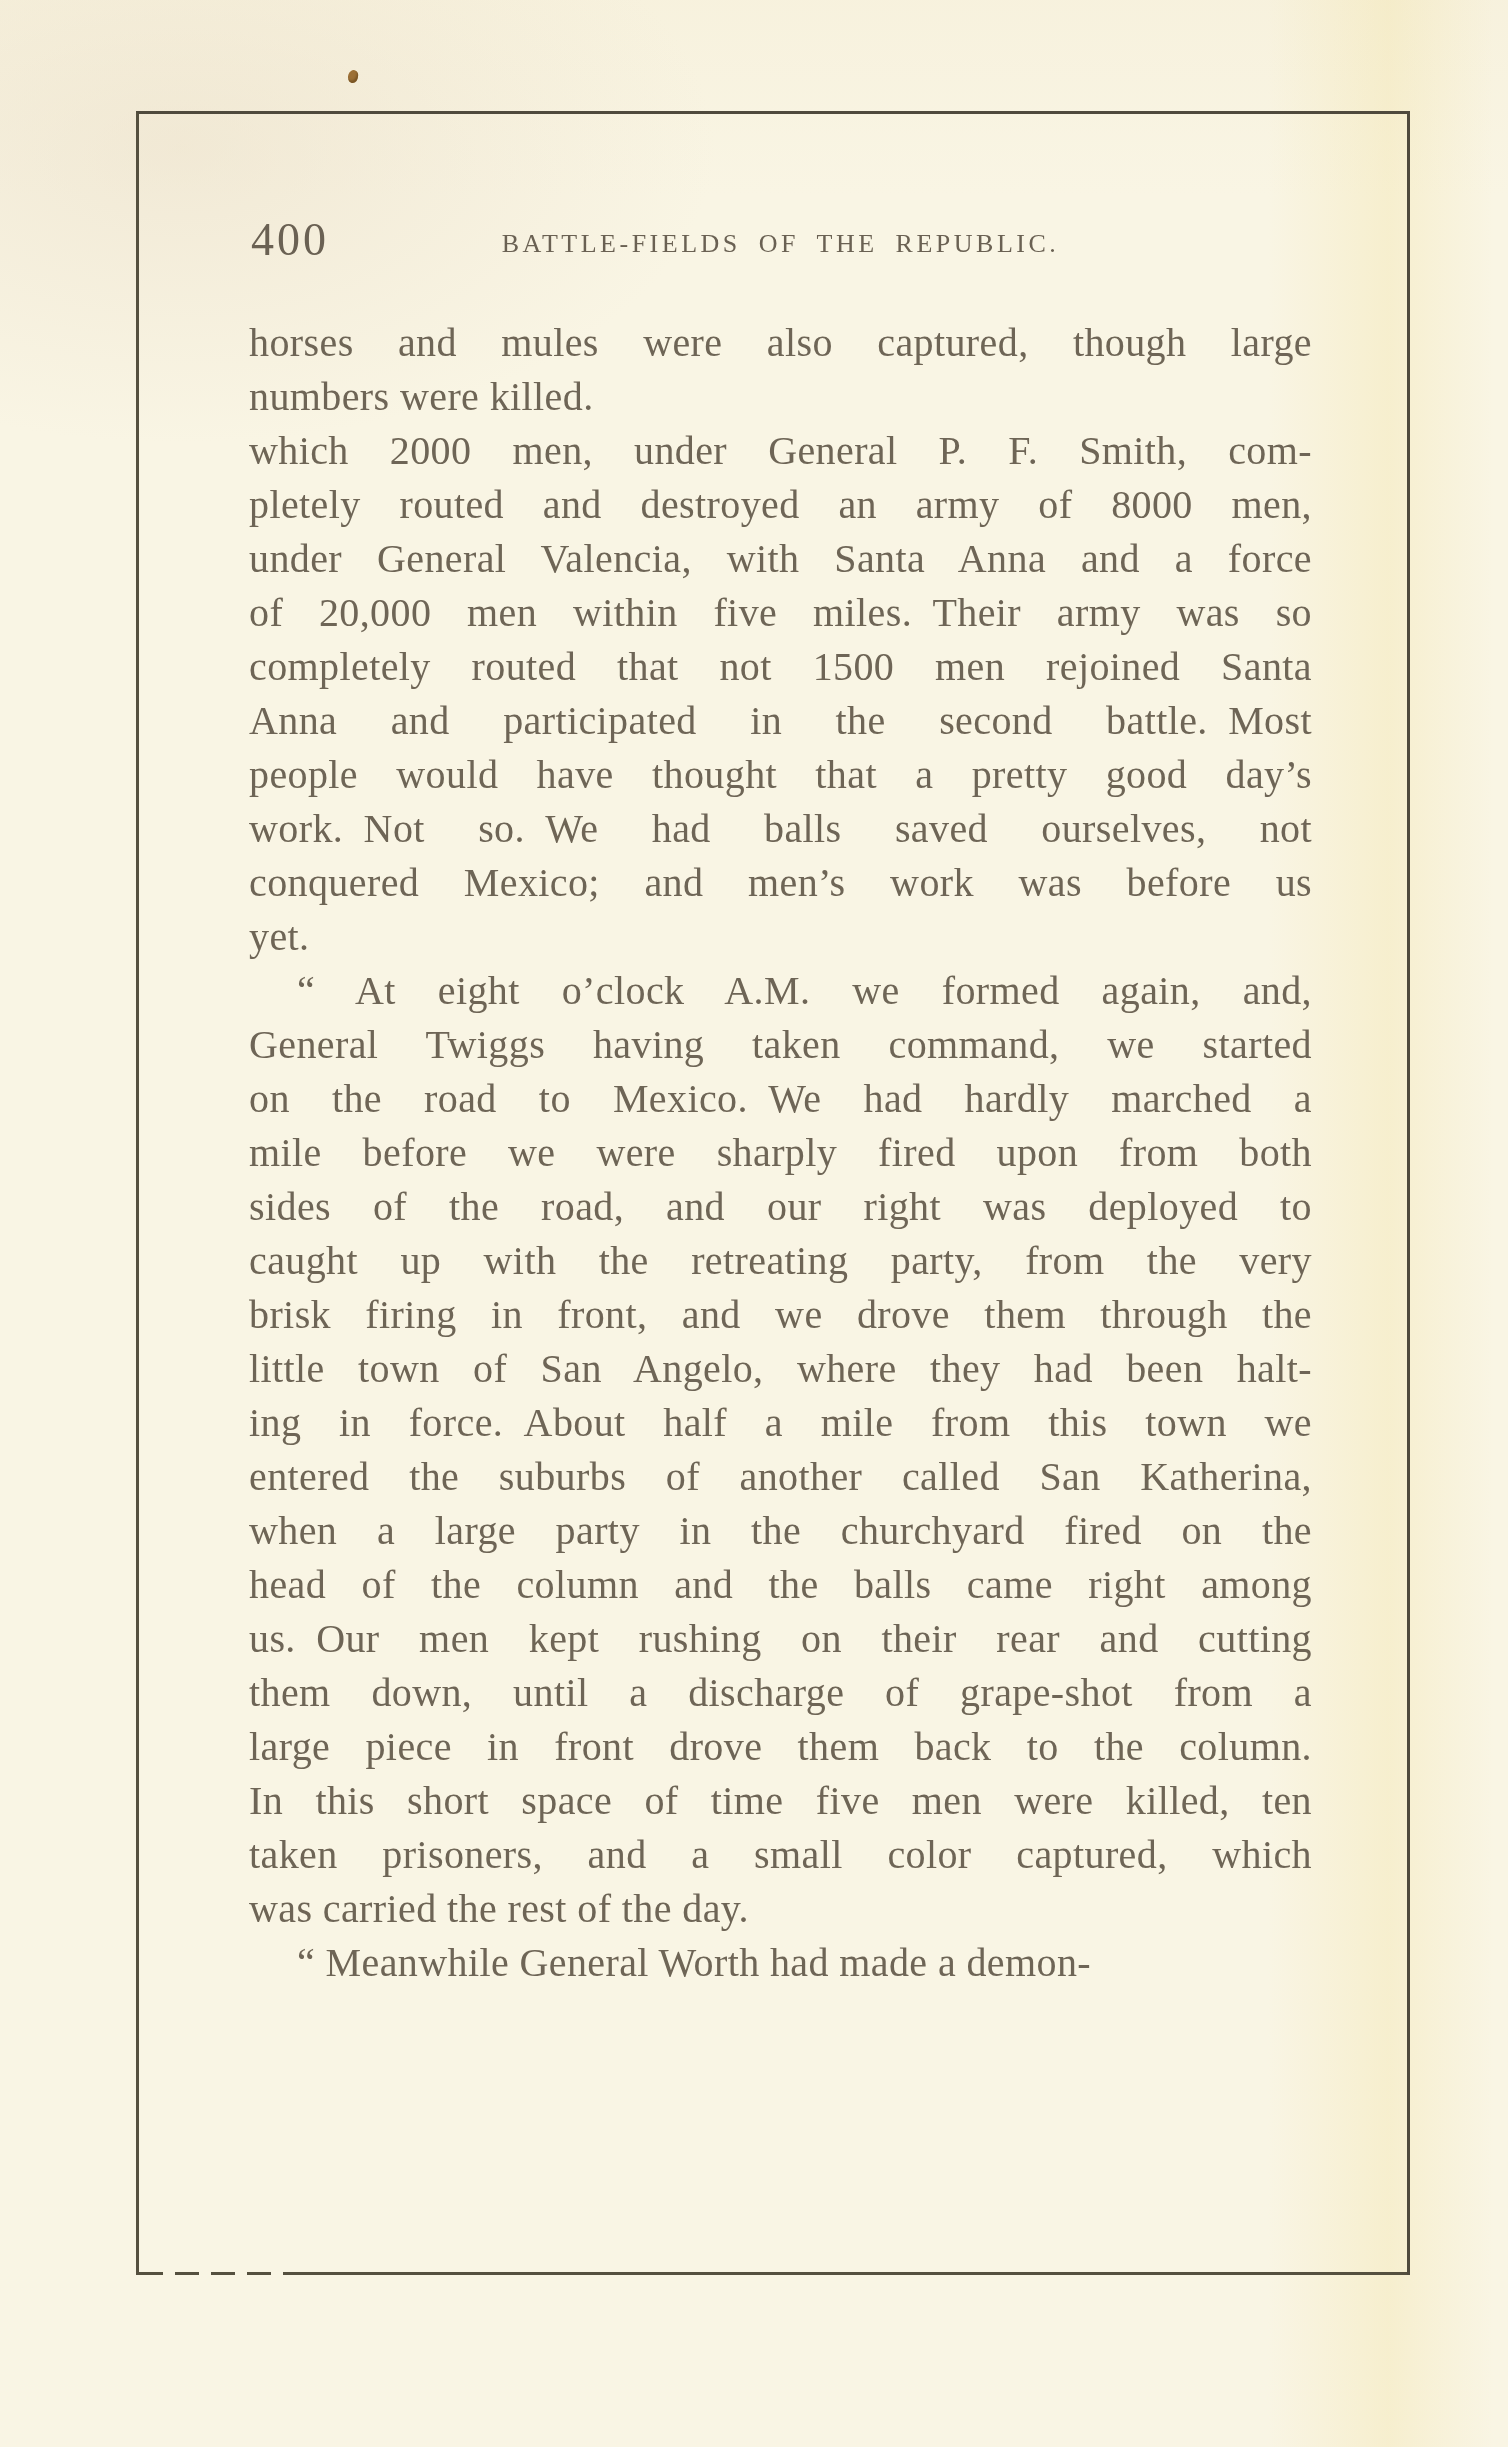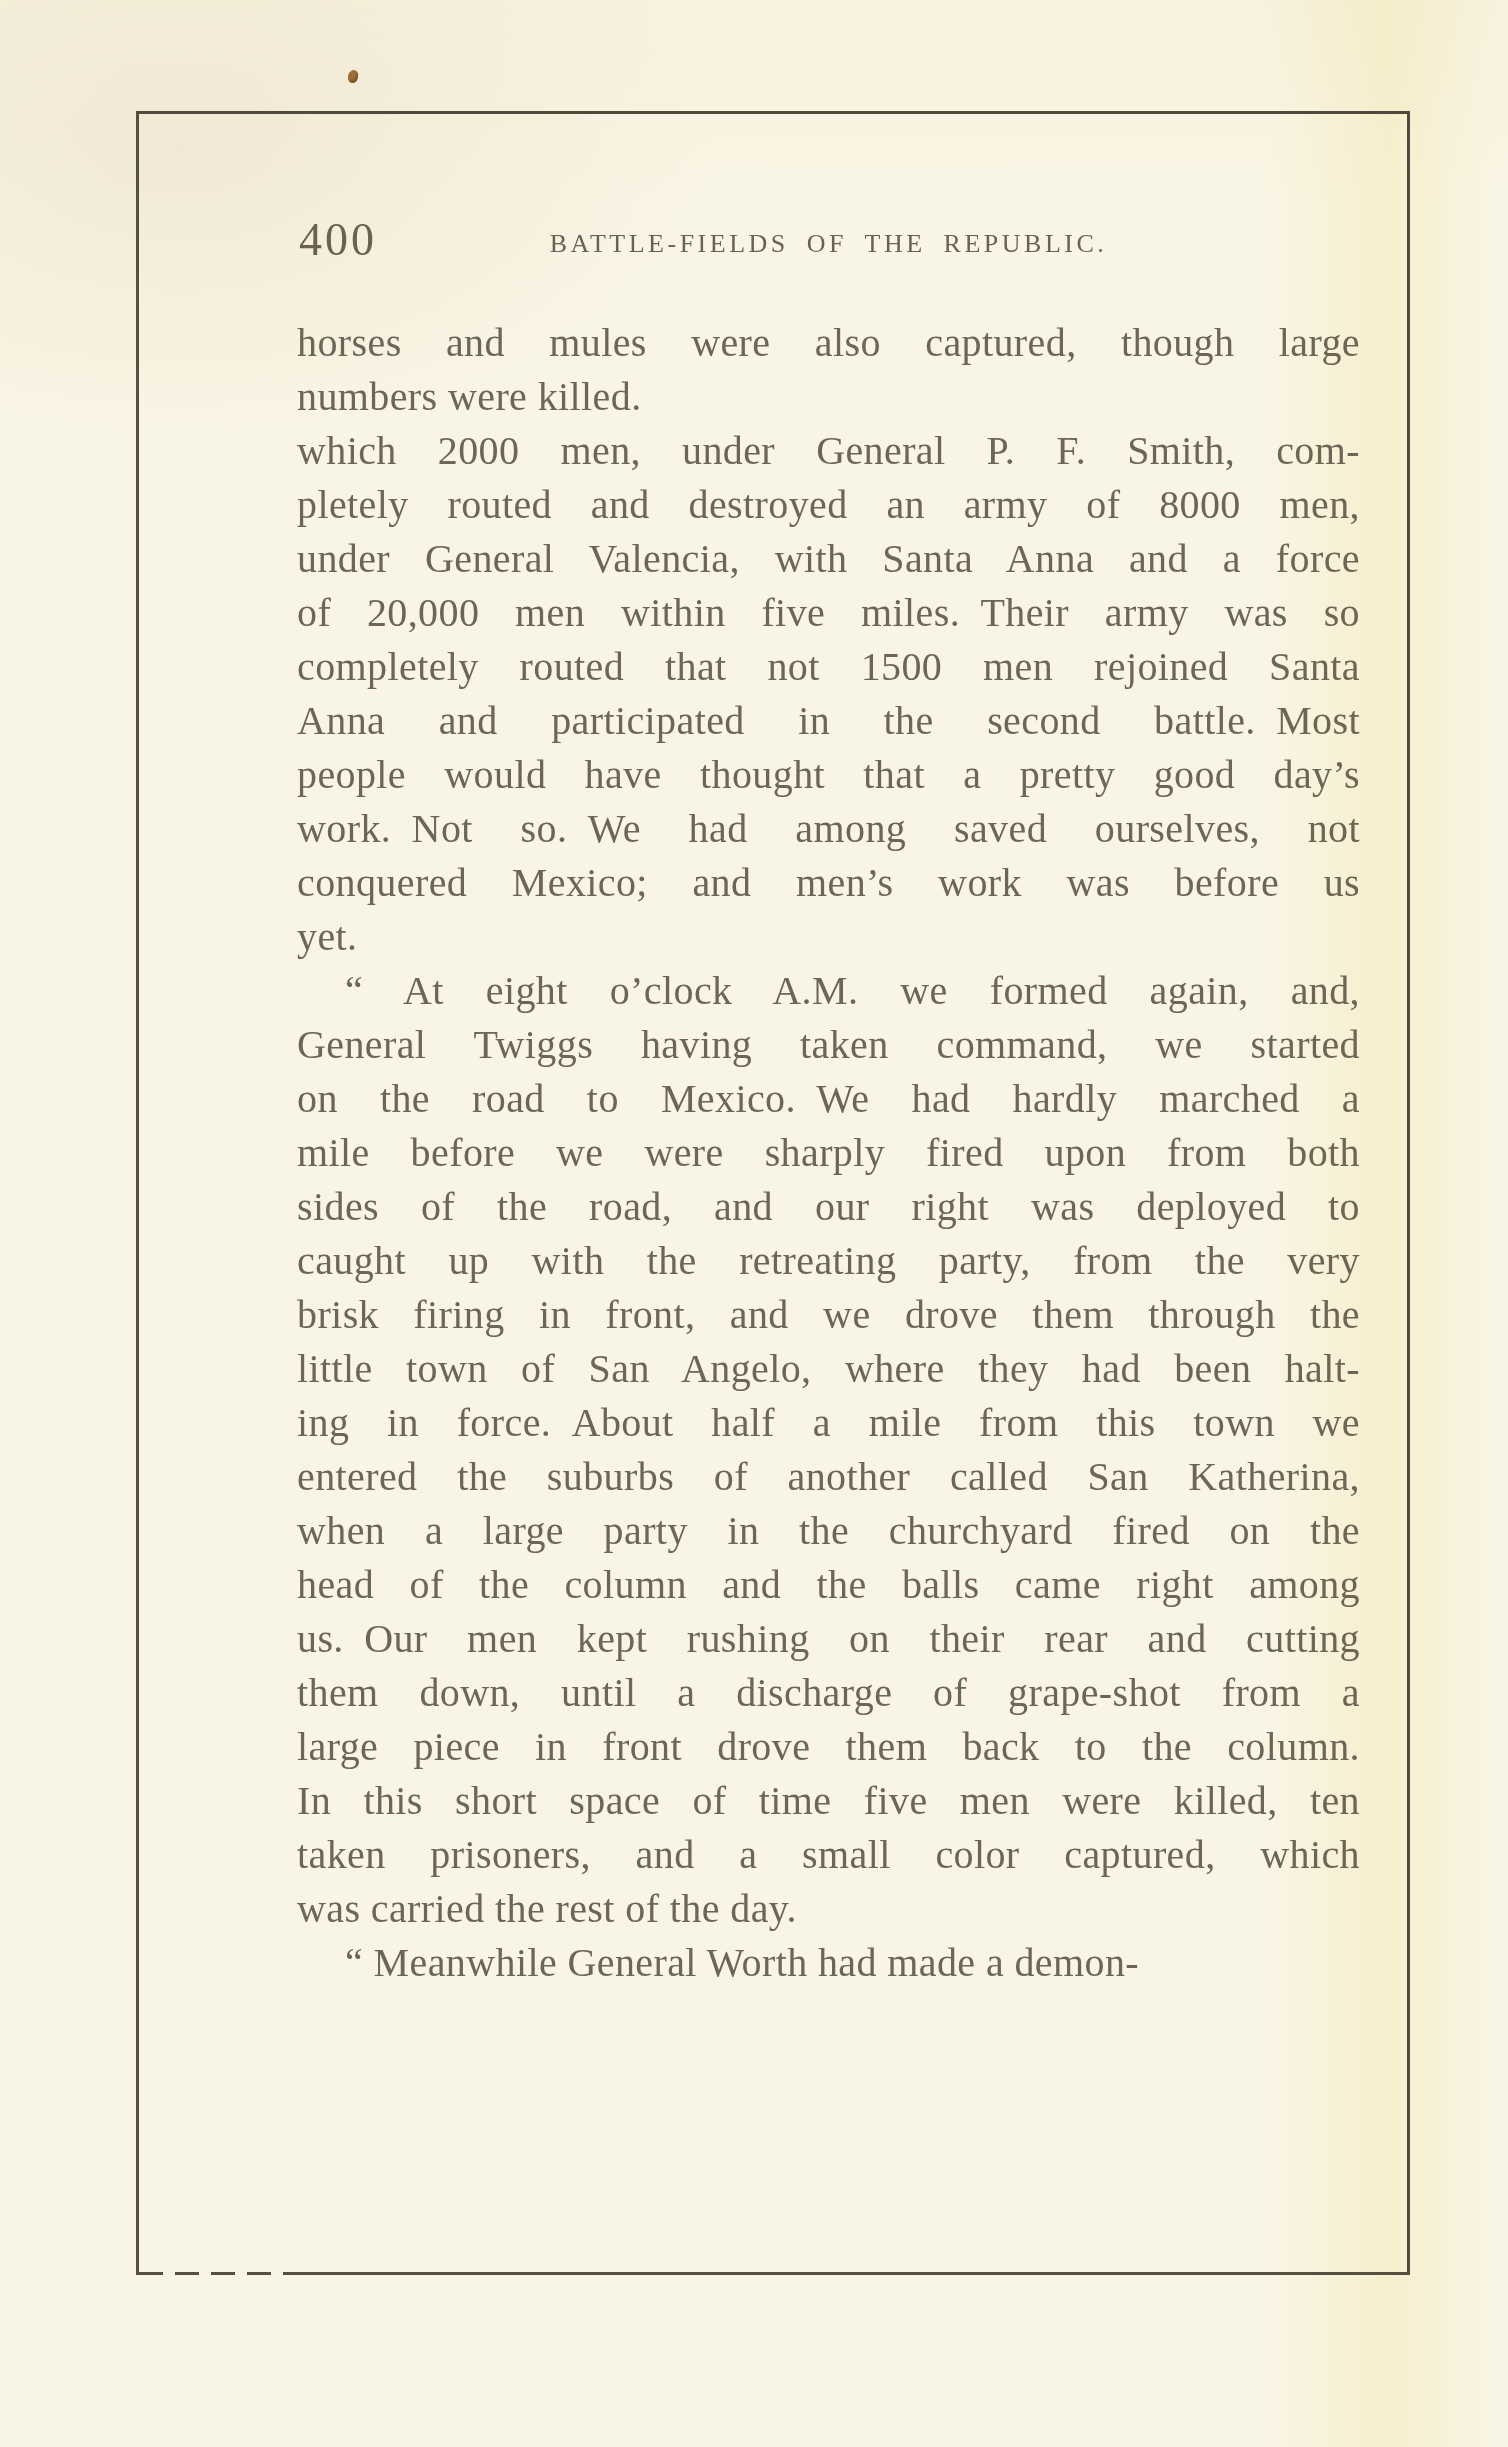--- a/index.html
+++ b/index.html
@@ -40,21 +40,20 @@
   }
   .frame-bottom-solid {
     position: absolute; left: 158px; right: 0; bottom: 0;
     height: 3px; background: #55503f;
   }
   .text-col {
     position: absolute;
     left: 249px; top: 215px;
     width: 1063px;
     color: #6e6556;
-    margin-left: 48px;
   }
   .header { position: relative; height: 61px; }
   .pagenum {
     position: absolute; left: 2px; top: 0;
     font-size: 46px; line-height: 50px;
     letter-spacing: 3px; color: #6a6153;
   }
   .running-title {
     position: absolute; left: 0; right: 0; top: 11px;
     text-align: center;
@@ -94,21 +93,21 @@
     <div class="lines" id="body-lines">
         <div class="line">horses and mules were also captured, though large</div>
         <div class="line end">numbers were killed.</div>
         <div class="line">which 2000 men, under General P. F. Smith, com-</div>
         <div class="line">pletely routed and destroyed an army of 8000 men,</div>
         <div class="line">under General Valencia, with Santa Anna and a force</div>
         <div class="line">of 20,000 men within five miles. Their army was so</div>
         <div class="line">completely routed that not 1500 men rejoined Santa</div>
         <div class="line">Anna and participated in the second battle. Most</div>
         <div class="line">people would have thought that a pretty good day’s</div>
-        <div class="line">work. Not so. We had among saved ourselves, not</div>
+        <div class="line">work. Not so. We had balls saved ourselves, not</div>
         <div class="line">conquered Mexico; and men’s work was before us</div>
         <div class="line end">yet.</div>
         <div class="line indent">“ At eight o’clock A.M. we formed again, and,</div>
         <div class="line">General Twiggs having taken command, we started</div>
         <div class="line">on the road to Mexico. We had hardly marched a</div>
         <div class="line">mile before we were sharply fired upon from both</div>
         <div class="line">sides of the road, and our right was deployed to</div>
         <div class="line">caught up with the retreating party, from the very</div>
         <div class="line">brisk firing in front, and we drove them through the</div>
         <div class="line">little town of San Angelo, where they had been halt-</div>

